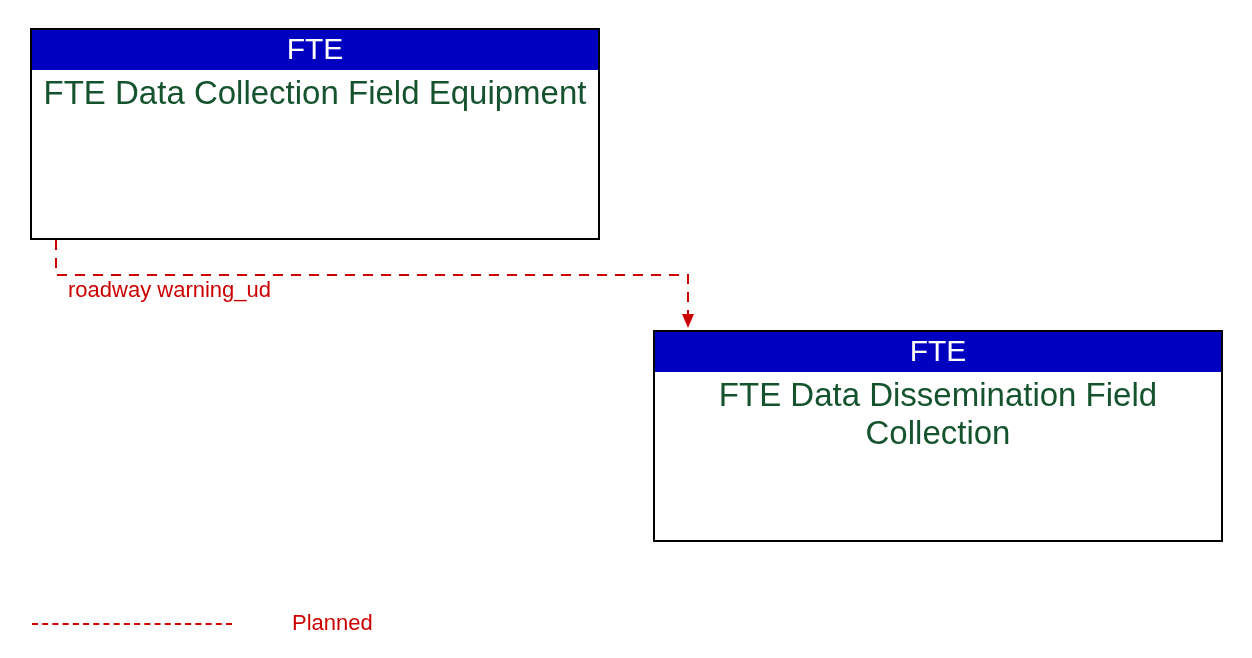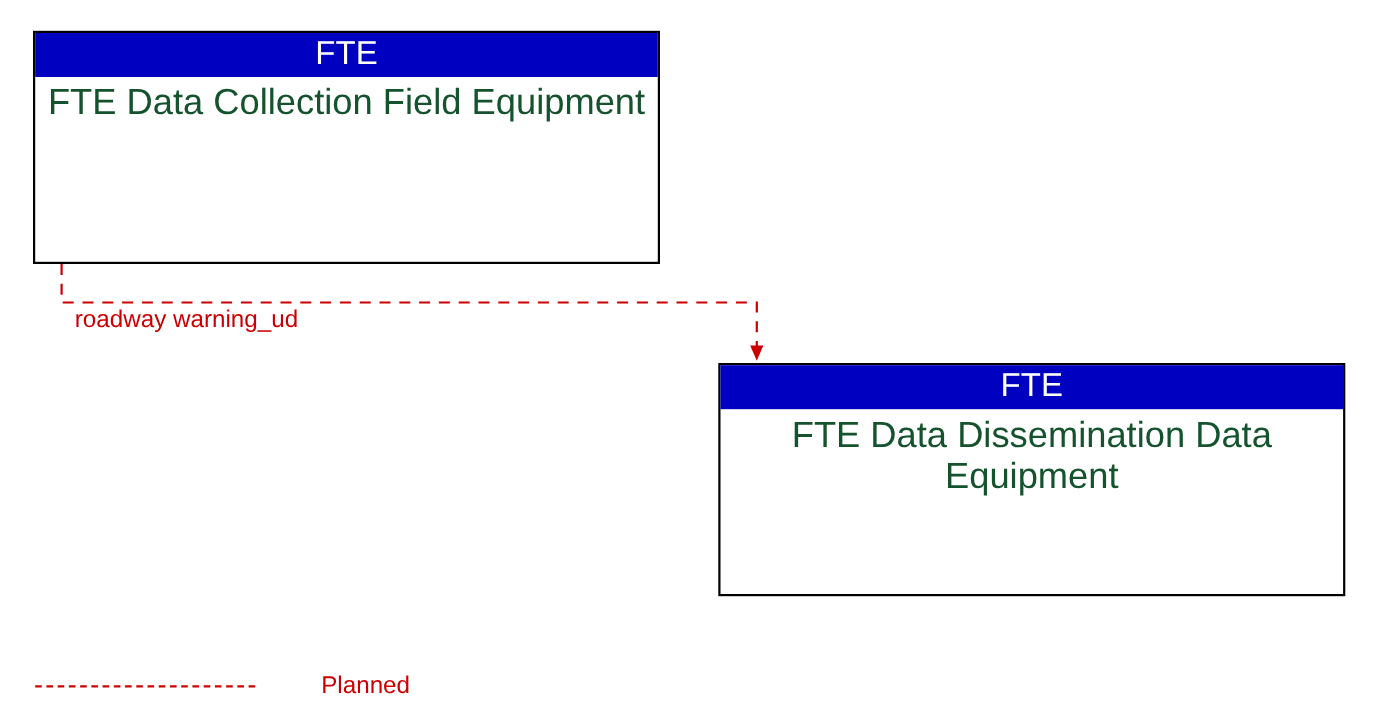--- a/index.html
+++ b/index.html
@@ -60,21 +60,21 @@
 </head>
 <body>
 
 <div class="node" style="left:30px; top:28px; width:570px; height:212px;">
   <div class="node-header">FTE</div>
   <div class="node-body">FTE Data Collection Field Equipment</div>
 </div>
 
 <div class="node" style="left:653px; top:330px; width:570px; height:212px;">
   <div class="node-header">FTE</div>
-  <div class="node-body">FTE Data Dissemination Data Equipment</div>
+  <div class="node-body">FTE Data Dissemination Field Collection</div>
 </div>
 
 <svg class="connector">
   <defs>
     <marker id="arrow" markerWidth="10" markerHeight="10" refX="6" refY="3" orient="auto" markerUnits="strokeWidth">
       <path d="M0,0 L7,3 L0,6 Z" fill="#cc0000"></path>
     </marker>
   </defs>
 
   <path d="M 56 240 L 56 275 L 688 275 L 688 326" stroke="#cc0000" stroke-width="2" stroke-dasharray="10,8" fill="none" marker-end="url(#arrow)"></path>

